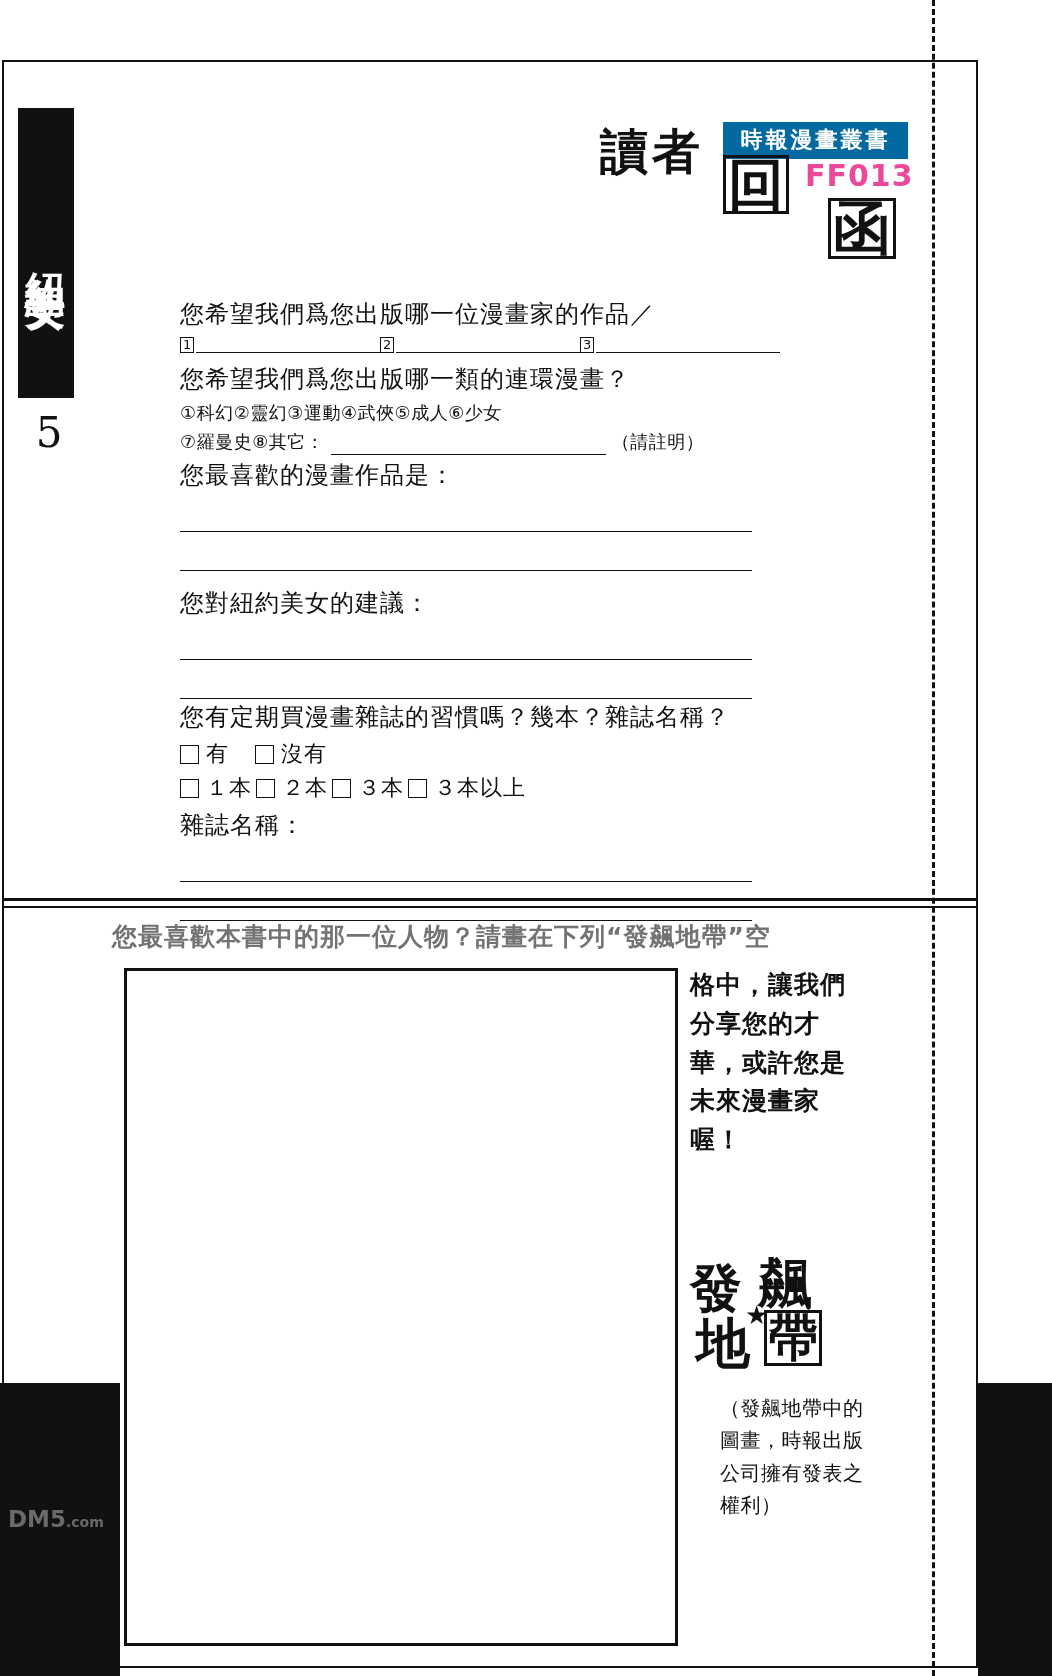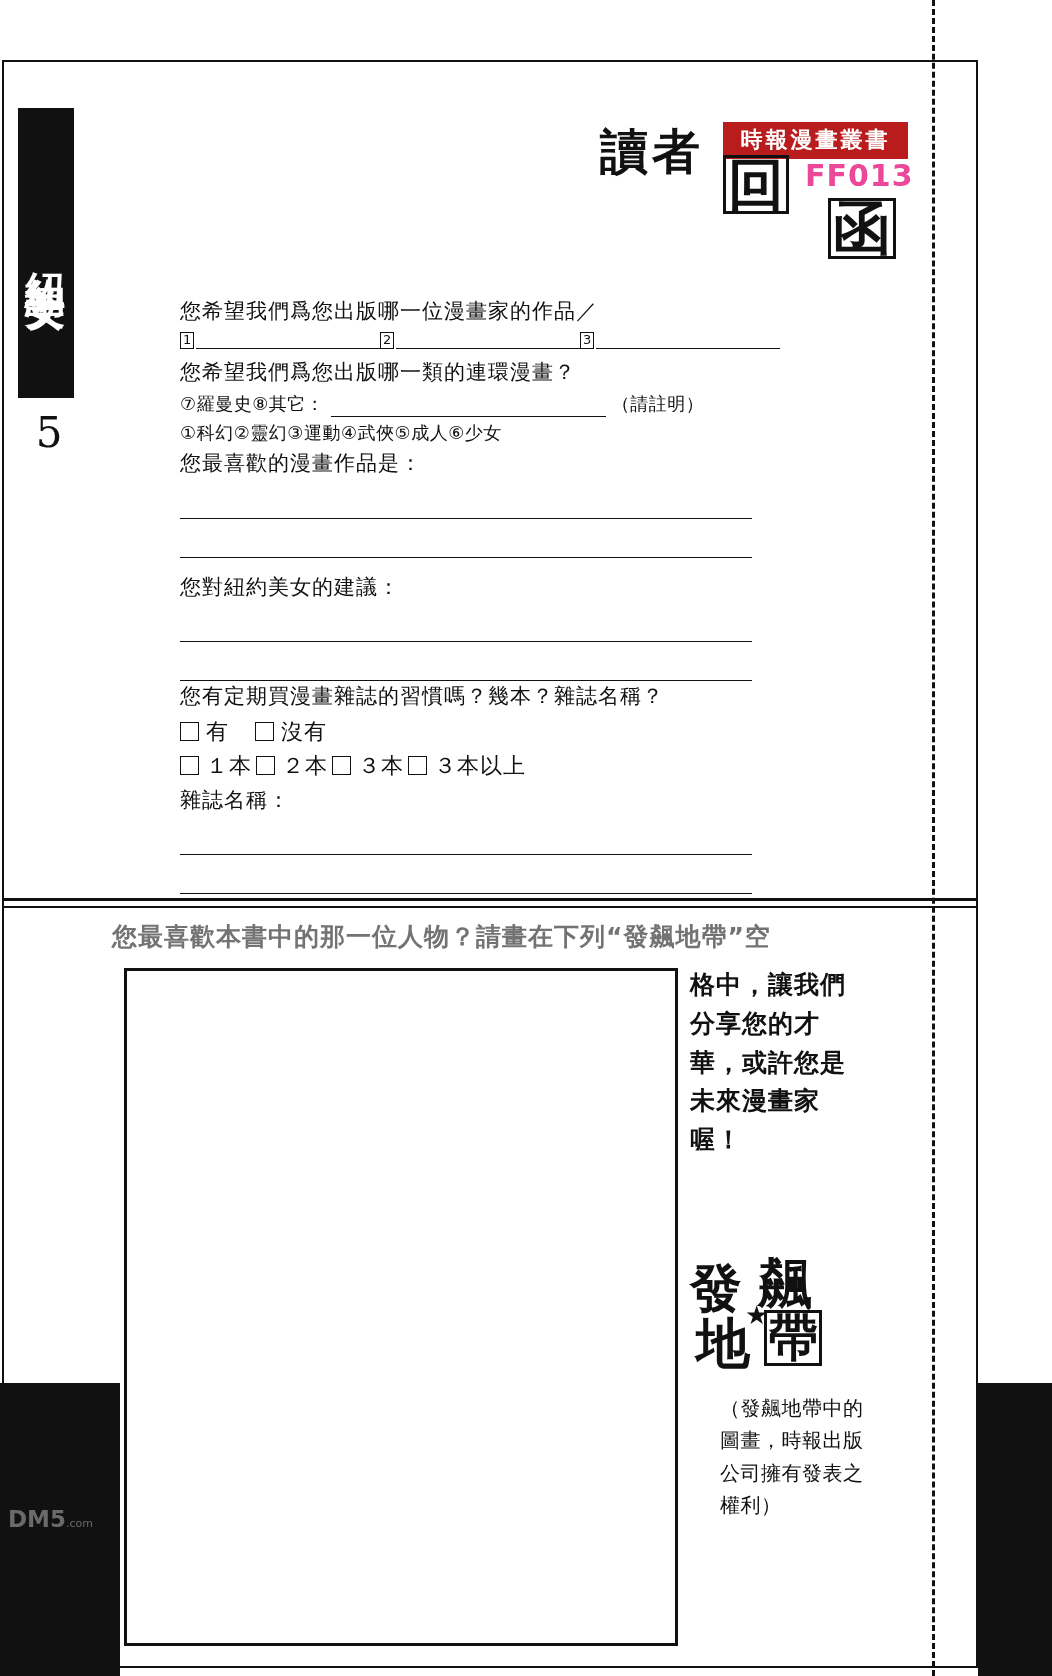--- a/index.html
+++ b/index.html
@@ -103,21 +103,21 @@
     font-weight: bold;
     letter-spacing: 4px;
     color: #111;
     font-family: "DejaVu Serif", serif;
   }
   .hdr-series-box {
     position: absolute;
     left: 123px;
     top: 12px;
     width: 185px;
-    background: #b91c1c;
+    background: #0369a1;
     color: #fff;
     font-size: 22px;
     font-weight: bold;
     letter-spacing: 3px;
     text-align: center;
     padding: 3px 0 4px 0;
   }
   .hdr-code {
     position: absolute;
     left: 205px;
@@ -155,21 +155,21 @@
 
   
   .form {
     position: absolute;
     left: 180px;
     top: 296px;
     width: 600px;
     color: #111;
   }
   .q-line {
-    font-size: 21px;
+    font-size: 24px;
     line-height: 1.5;
     margin: 0 0 2px 0;
     letter-spacing: 1px;
   }
   .q-small {
     font-size: 18px;
     line-height: 1.5;
     margin: 0 0 2px 0;
     letter-spacing: 0.5px;
   }
@@ -331,21 +331,21 @@
   }
   .watermark {
     position: absolute;
     left: 8px;
     top: 1506px;
     font-size: 23px;
     font-weight: bold;
     color: #6a6a6a;
     font-family: "DejaVu Sans", "Liberation Sans", sans-serif;
   }
-  .watermark small { font-size: 11px; font-weight: normal; }
+  .watermark small { font-size: 14px; font-weight: bold; }
 
   
   .notch {
     position: absolute;
     left: 978px;
     top: 0;
     width: 74px;
     height: 1383px;
     background: #fff;
   }
@@ -384,26 +384,26 @@
         <span class="num-badge">2</span>
         <span class="under"></span>
       </div>
       <div class="numbered-field">
         <span class="num-badge">3</span>
         <span class="under"></span>
       </div>
     </div>
 
     <p class="q-line">您希望我們爲您出版哪一類的連環漫畫？</p>
+    <p class="q-small">①科幻②靈幻③運動④武俠⑤成人⑥少女</p>
     <p class="q-small">
       <span>⑦羅曼史⑧其它：</span>
       <span class="inline-under" style="width:275px"></span>
       <span>（請註明）</span>
     </p>
-    <p class="q-small">①科幻②靈幻③運動④武俠⑤成人⑥少女</p>
 
     <p class="q-line">您最喜歡的漫畫作品是：</p>
     <div class="ruled"></div>
     <div class="ruled"></div>
 
     <p class="q-line" style="margin-top:14px">您對紐約美女的建議：</p>
     <div class="ruled"></div>
     <div class="ruled"></div>
 
     <p class="q-line" style="margin-top:0">您有定期買漫畫雜誌的習慣嗎？幾本？雜誌名稱？</p>

